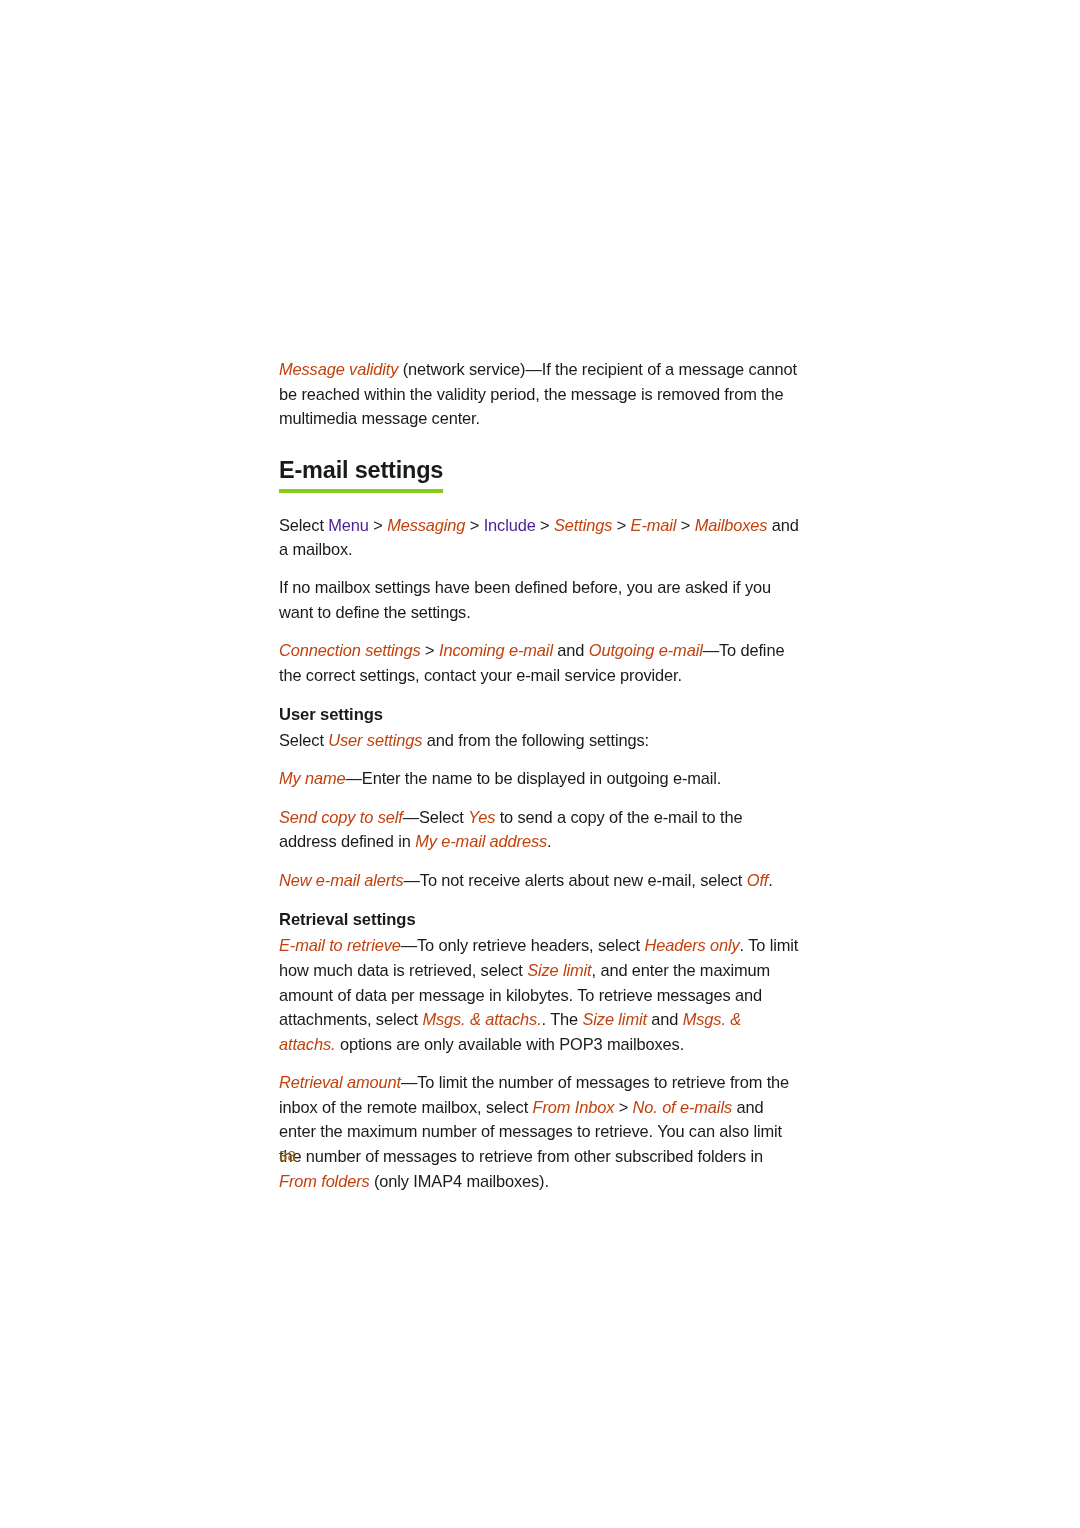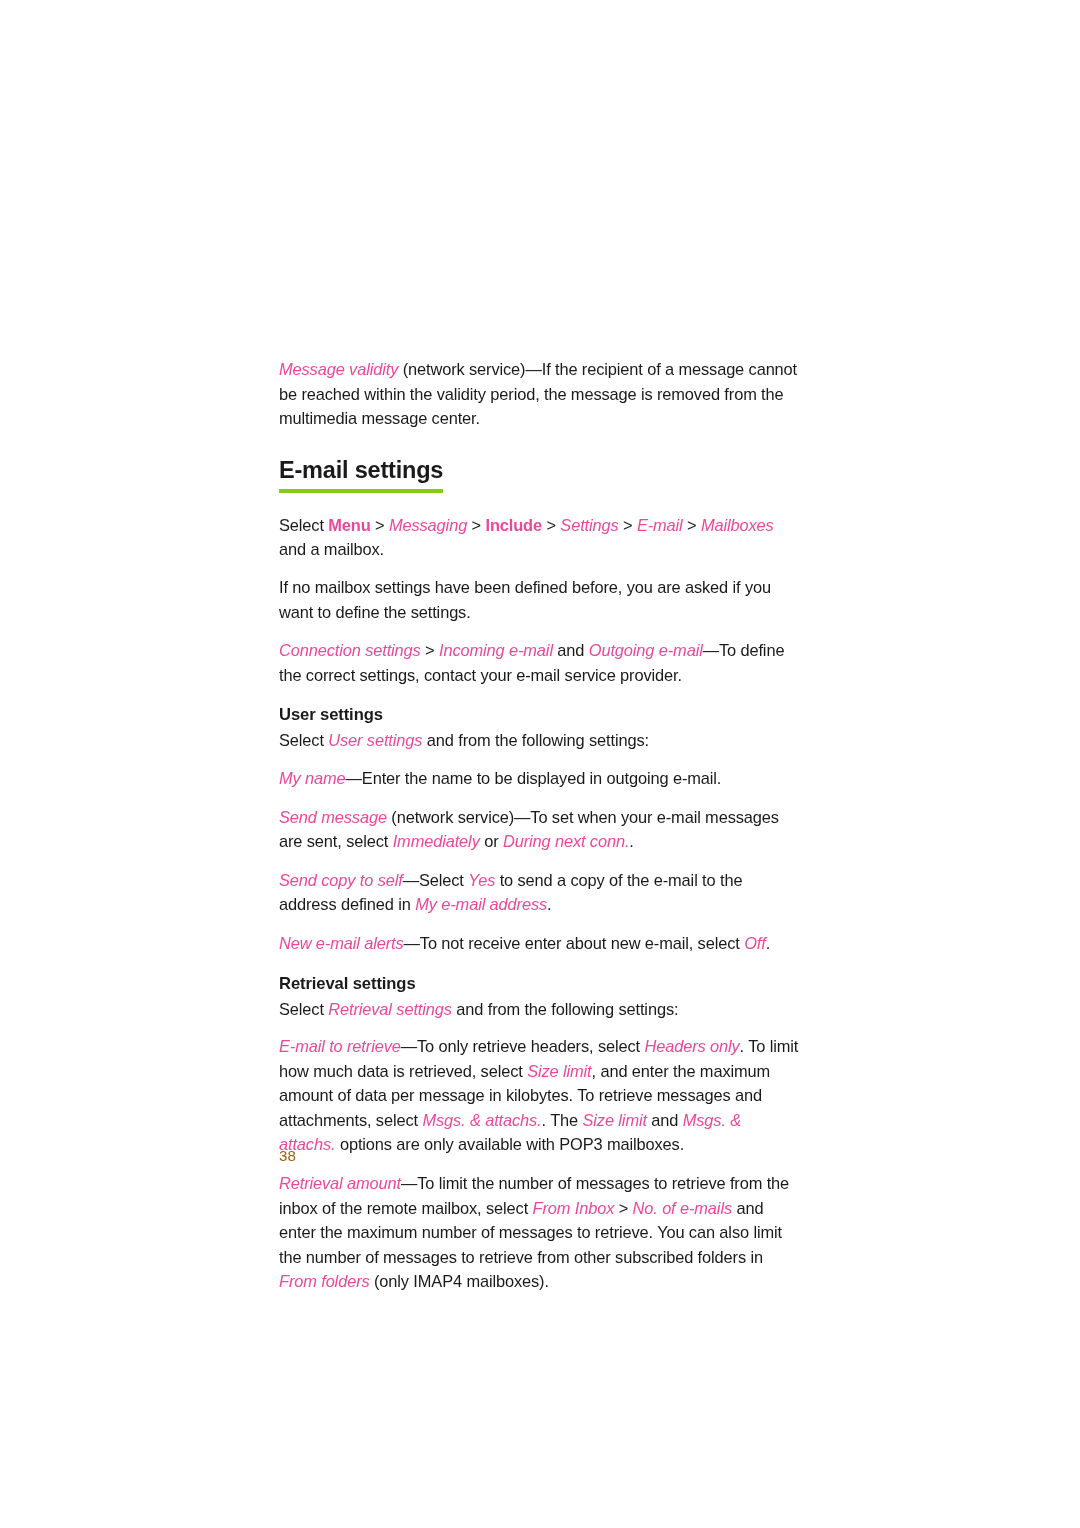--- a/index.html
+++ b/index.html
@@ -23,27 +23,27 @@
   }
   p {
     margin: 0 0 14px 0;
     font-size: 16.4px;
     line-height: 24.6px;
     letter-spacing: -0.12px;
     text-align: left;
   }
   
   .t {
-    color: #ec4899;
+    color: #c2410c;
     font-style: italic;
   }
   
   .k {
-    color: #ec4899;
-    font-weight: bold;
+    color: #4c1d95;
+    font-weight: normal;
     font-style: normal;
   }
   
   .sep {
     color: #1a1a1a;
     font-style: normal;
     font-weight: normal;
   }
   h1.section-title {
     font-size: 23.5px;
@@ -112,38 +112,32 @@
   <h3 class="minor-title">User settings</h3>
 
   <p class="lead-line">
     <span>Select </span><span class="t">User settings</span><span> and from the following settings:</span>
   </p>
 
   <p>
     <span class="t">My name</span><span>—Enter the name to be displayed in outgoing e-mail.</span>
   </p>
 
-  <p>
-    <span class="t">Send message</span><span> (network service)—To set when your e-mail messages are sent, select </span><span class="t">Immediately</span><span> or </span><span class="t">During next conn.</span><span>.</span>
-  </p>
 
   <p>
     <span class="t">Send copy to self</span><span>—Select </span><span class="t">Yes</span><span> to send a copy of the e-mail to the address defined in </span><span class="t">My e-mail address</span><span>.</span>
   </p>
 
 
   <p>
-    <span class="t">New e-mail alerts</span><span>—To not receive enter about new e-mail, select </span><span class="t">Off</span><span>.</span>
+    <span class="t">New e-mail alerts</span><span>—To not receive alerts about new e-mail, select </span><span class="t">Off</span><span>.</span>
   </p>
 
   <h3 class="minor-title">Retrieval settings</h3>
 
-  <p class="lead-line">
-    <span>Select </span><span class="t">Retrieval settings</span><span> and from the following settings:</span>
-  </p>
 
   <p>
     <span class="t">E-mail to retrieve</span><span>—To only retrieve headers, select </span><span class="t">Headers only</span><span>. To limit how much data is retrieved, select </span><span class="t">Size limit</span><span>, and enter the maximum amount of data per message in kilobytes. To retrieve messages and attachments, select </span><span class="t">Msgs. &amp; attachs.</span><span>. The </span><span class="t">Size limit</span><span> and </span><span class="t">Msgs. &amp; attachs.</span><span> options are only available with POP3 mailboxes.</span>
   </p>
 
   <p>
     <span class="t">Retrieval amount</span><span>—To limit the number of messages to retrieve from the inbox of the remote mailbox, select </span><span class="t">From Inbox</span><span class="sep"> &gt; </span><span class="t">No. of e-mails</span><span> and enter the maximum number of messages to retrieve. You can also limit the number of messages to retrieve from other subscribed folders in </span><span class="t">From folders</span><span> (only IMAP4 mailboxes).</span>
   </p>
 
 </div>

